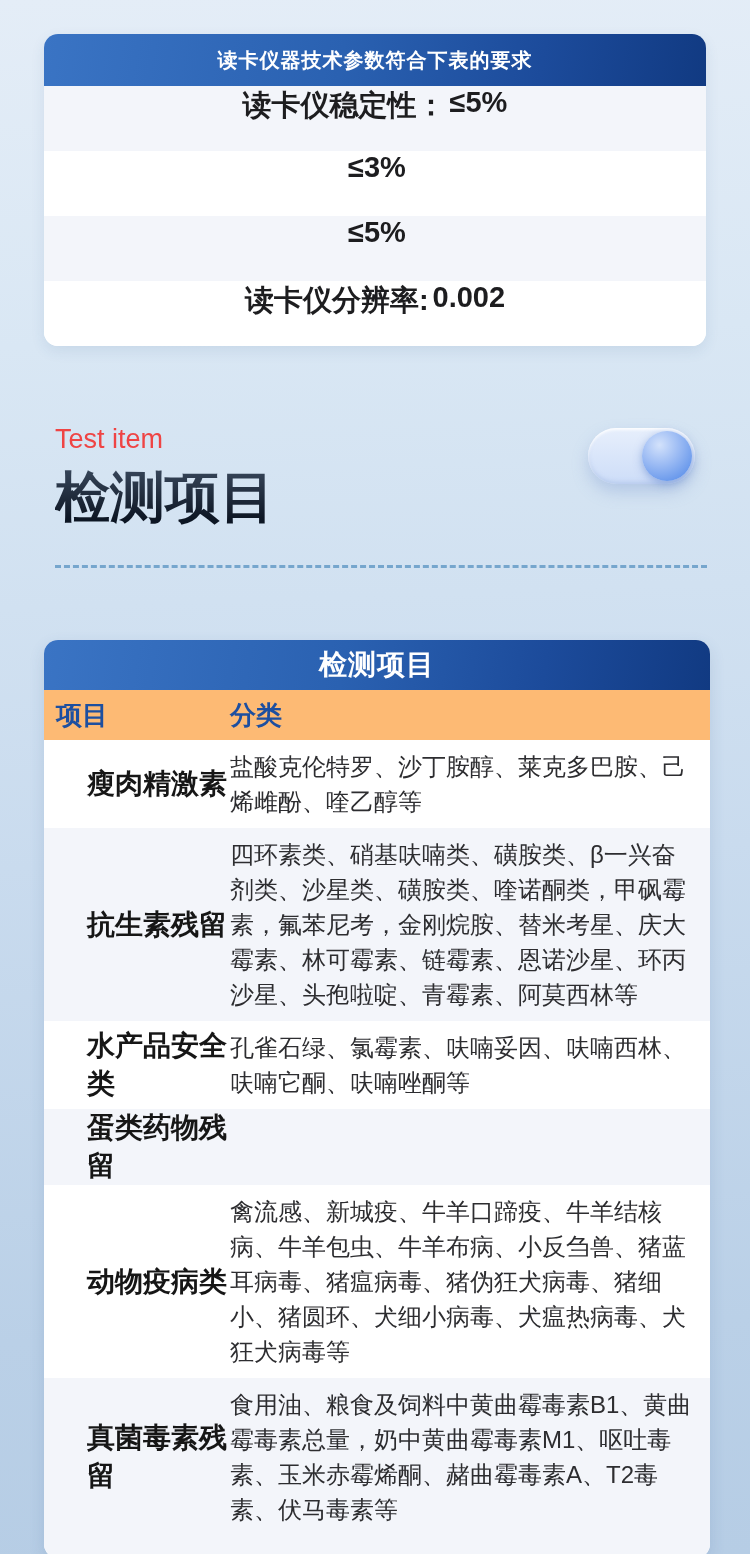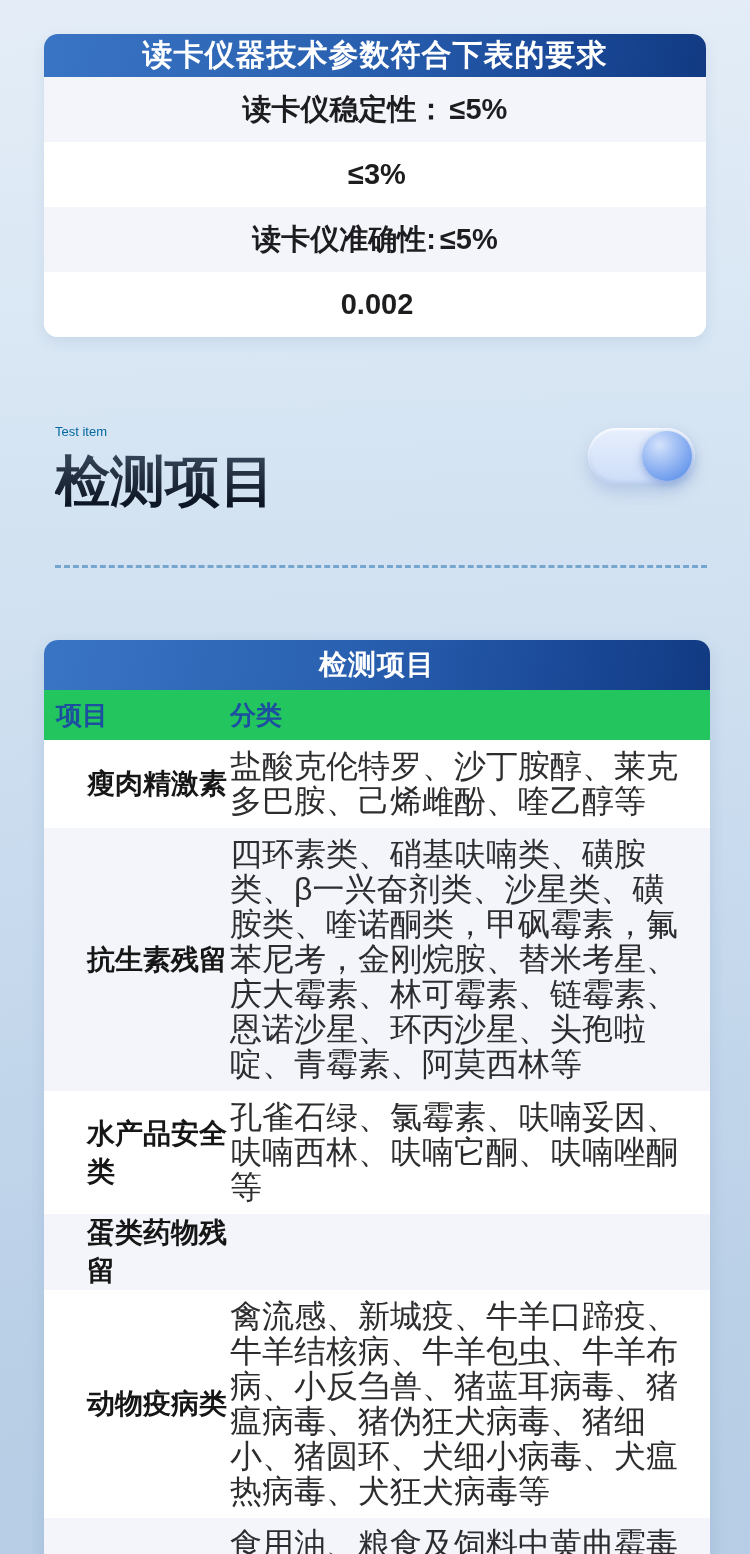--- a/index.html
+++ b/index.html
@@ -11,29 +11,29 @@
   
   .spec-card{
     position:absolute;left:44px;top:34px;width:662px;border-radius:14px;overflow:hidden;
     box-shadow:0 5px 14px rgba(50,85,140,.10);background:#fff;
   }
   .blue-bar{
     display:flex;align-items:center;justify-content:center;
     background:linear-gradient(100deg,#3a74c4 0%,#2a61b1 45%,#1c4b9b 75%,#113a82 100%);
     color:#fff;font-weight:700;letter-spacing:1px;
   }
-  .spec-header{height:43px;font-size:30px;}
-  .spec-row{height:65px;display:flex;align-items:center;justify-content:center;
+  .spec-header{height:52px;font-size:20px;}
+  .spec-row{height:65px;display:flex;align-items:flex-start;justify-content:center;
     font-size:29px;font-weight:600;color:#1d1d1f;}
   .bg-tint{background:#f3f5fa;}
   .bg-plain{background:#ffffff;}
   .spec-value{margin-left:4px;}
   
   .section{position:absolute;left:55px;top:424px;}
-  .eyebrow{font-size:13px;color:#0369a1;}
+  .eyebrow{font-size:27px;color:#ef4444;}
   .section-title{
     margin-top:12px;font-size:55px;font-weight:800;line-height:1.1;
     background:linear-gradient(180deg,#39485c 0%,#0d1624 85%);
     -webkit-background-clip:text;background-clip:text;color:transparent;
   }
   .toggle{
     position:absolute;left:588px;top:428px;width:107px;height:56px;border-radius:28px;
     background:linear-gradient(180deg,#e7effc 0%,#cdddf8 100%);
     box-shadow:0 8px 16px rgba(120,150,205,.35), inset 0 2px 3px rgba(255,255,255,.95), inset 0 -2px 4px rgba(140,165,215,.35);
   }
@@ -45,26 +45,26 @@
   .divider{position:absolute;left:55px;top:565px;width:652px;height:0;
     border-top:3px dashed #76a6cd;}
   
   .items-card{
     position:absolute;left:44px;top:640px;width:666px;border-radius:14px;overflow:hidden;
     box-shadow:0 6px 16px rgba(50,85,140,.14);background:#fff;
   }
   .items-header{height:50px;font-size:28px;}
   .cols-row{
     display:grid;grid-template-columns:174px 1fr;align-items:center;height:50px;
-    padding-left:12px;background:#22c55e;color:#1d4fa0;font-weight:700;font-size:26px;
+    padding-left:12px;background:#fdba74;color:#1d4fa0;font-weight:700;font-size:26px;
   }
   .item-row{display:grid;grid-template-columns:174px 1fr;padding-left:12px;}
   .item-row.last{padding-bottom:22px;}
   .cell-term{display:flex;align-items:center;font-size:28px;font-weight:700;color:#161616;margin-left:31px;}
-  .cell-cats{font-size:32px;color:#2d2d30;line-height:35px;padding:9px 16px 9px 0;}
+  .cell-cats{font-size:24px;color:#2d2d30;line-height:35px;padding:9px 16px 9px 0;}
   
   .wm{position:absolute;display:flex;align-items:center;pointer-events:none;opacity:.45;}
   .wm-logo{position:relative;width:96px;height:96px;flex:0 0 auto;}
   .wm-big-diamond{position:absolute;left:18px;top:8px;width:80px;height:80px;border-radius:12px;
     transform:rotate(45deg);background:rgba(206,226,246,.75);}
   .wm-d{position:absolute;width:20px;height:20px;transform:rotate(45deg);border-radius:3px;}
   .wm-d.red{left:10px;top:26px;background:#e2574b;}
   .wm-d.blue{left:34px;top:10px;background:#3f7edb;}
   .wm-d.teal{left:6px;top:52px;background:#35b6c9;}
   .wm-c{position:absolute;left:34px;top:32px;width:40px;height:40px;border-radius:50%;
@@ -92,24 +92,24 @@
 <div class="spec-card">
   <div class="blue-bar spec-header">读卡仪器技术参数符合下表的要求</div>
   <div class="spec-row bg-tint">
     <span>读卡仪稳定性：</span>
     <span class="spec-value">≤5%</span>
   </div>
   <div class="spec-row bg-plain">
     <span class="spec-value">≤3%</span>
   </div>
   <div class="spec-row bg-tint">
-    <span>读卡仪准确性:</span>
     <span class="spec-value">≤5%</span>
   </div>
   <div class="spec-row bg-plain">
+    <span>读卡仪分辨率:</span>
     <span class="spec-value">0.002</span>
   </div>
 </div>
 
 <div class="section">
   <div class="eyebrow">Test item</div>
   <div class="section-title">检测项目</div>
 </div>
 
 <div class="toggle">

